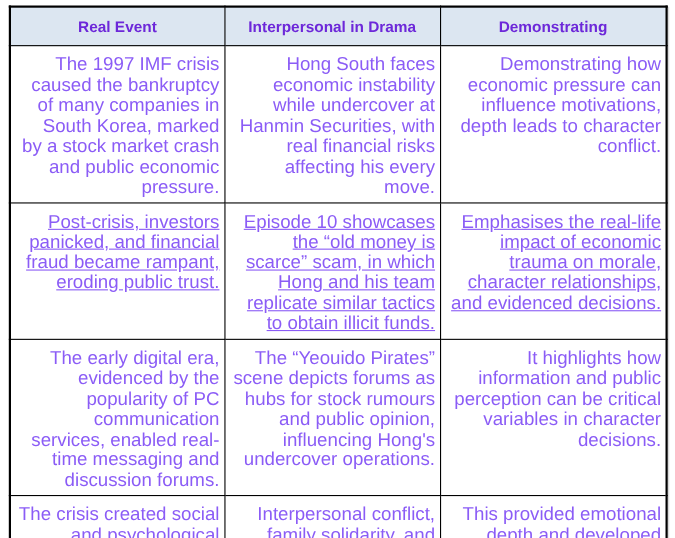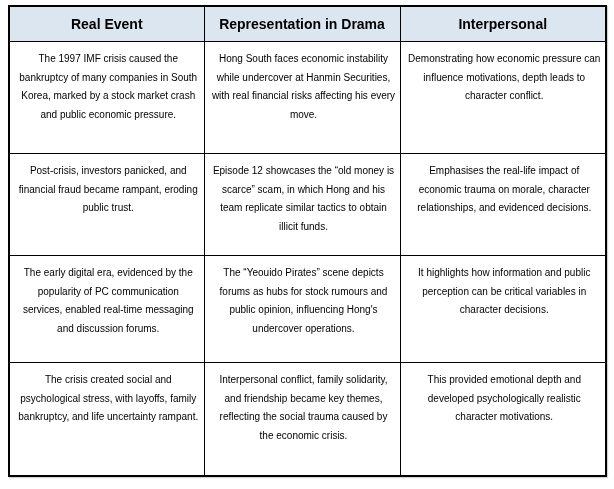--- a/index.html
+++ b/index.html
@@ -26,67 +26,67 @@
     box-shadow: 1px 1px 1px rgba(0,0,0,0.18);
   }
   table.comparison, table.comparison th, table.comparison td {
     border: 1px solid #000000;
   }
   table.comparison {
     border: 2px solid #000000;
   }
   table.comparison th {
     background: #dce6f1;
-    color: #000000;
+    color: #6d28d9;
     font-size: 14px;
     font-weight: bold;
     text-align: center;
     vertical-align: middle;
     height: 30px;
     padding: 2px 4px;
   }
   table.comparison td {
-    color: #000000;
-    font-size: 10px;
+    color: #8b5cf6;
+    font-size: 17px;
     line-height: 18.5px;
-    text-align: center;
+    text-align: right;
     vertical-align: top;
     padding: 8px 4px 4px 7px;
   }
   tr.row-1 td { height: 99px; }
-  tr.row-2 td { height: 89px; }
+  tr.row-2 td { height: 89px; text-decoration: underline; }
   tr.row-3 td { height: 94px; }
   tr.row-4 td { height: 100px; }
 </style>
 </head>
 <body>
 
 <div class="page">
   <table class="comparison">
     <colgroup>
       <col style="width:195px">
       <col style="width:196px">
       <col style="width:206px">
     </colgroup>
     <thead>
       <tr class="header-row">
         <th>Real Event</th>
-        <th>Representation in Drama</th>
-        <th>Interpersonal</th>
+        <th>Interpersonal in Drama</th>
+        <th>Demonstrating</th>
       </tr>
     </thead>
     <tbody>
       <tr class="row-1">
         <td>The 1997 IMF crisis caused the bankruptcy of many companies in South Korea, marked by a stock market crash and public economic pressure.</td>
         <td>Hong South faces economic instability while undercover at Hanmin Securities, with real financial risks affecting his every move.</td>
         <td>Demonstrating how economic pressure can influence motivations, depth leads to character conflict.</td>
       </tr>
       <tr class="row-2">
         <td>Post-crisis, investors panicked, and financial fraud became rampant, eroding public trust.</td>
-        <td>Episode 12 showcases the “old money is scarce” scam, in which Hong and his team replicate similar tactics to obtain illicit funds.</td>
+        <td>Episode 10 showcases the “old money is scarce” scam, in which Hong and his team replicate similar tactics to obtain illicit funds.</td>
         <td>Emphasises the real-life impact of economic trauma on morale, character relationships, and evidenced decisions.</td>
       </tr>
       <tr class="row-3">
         <td>The early digital era, evidenced by the popularity of PC communication services, enabled real-time messaging and discussion forums.</td>
         <td>The “Yeouido Pirates” scene depicts forums as hubs for stock rumours and public opinion, influencing Hong's undercover operations.</td>
         <td>It highlights how information and public perception can be critical variables in character decisions.</td>
       </tr>
       <tr class="row-4">
         <td>The crisis created social and psychological stress, with layoffs, family bankruptcy, and life uncertainty rampant.</td>
         <td>Interpersonal conflict, family solidarity, and friendship became key themes, reflecting the social trauma caused by the economic crisis.</td>

